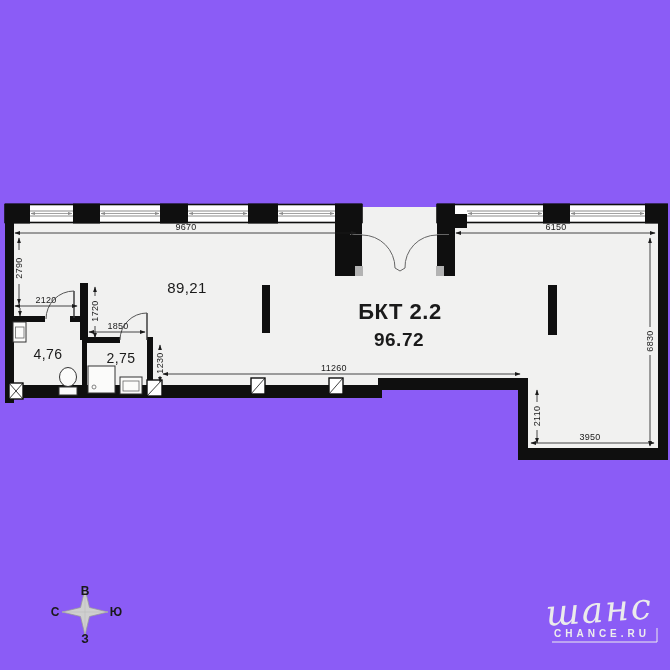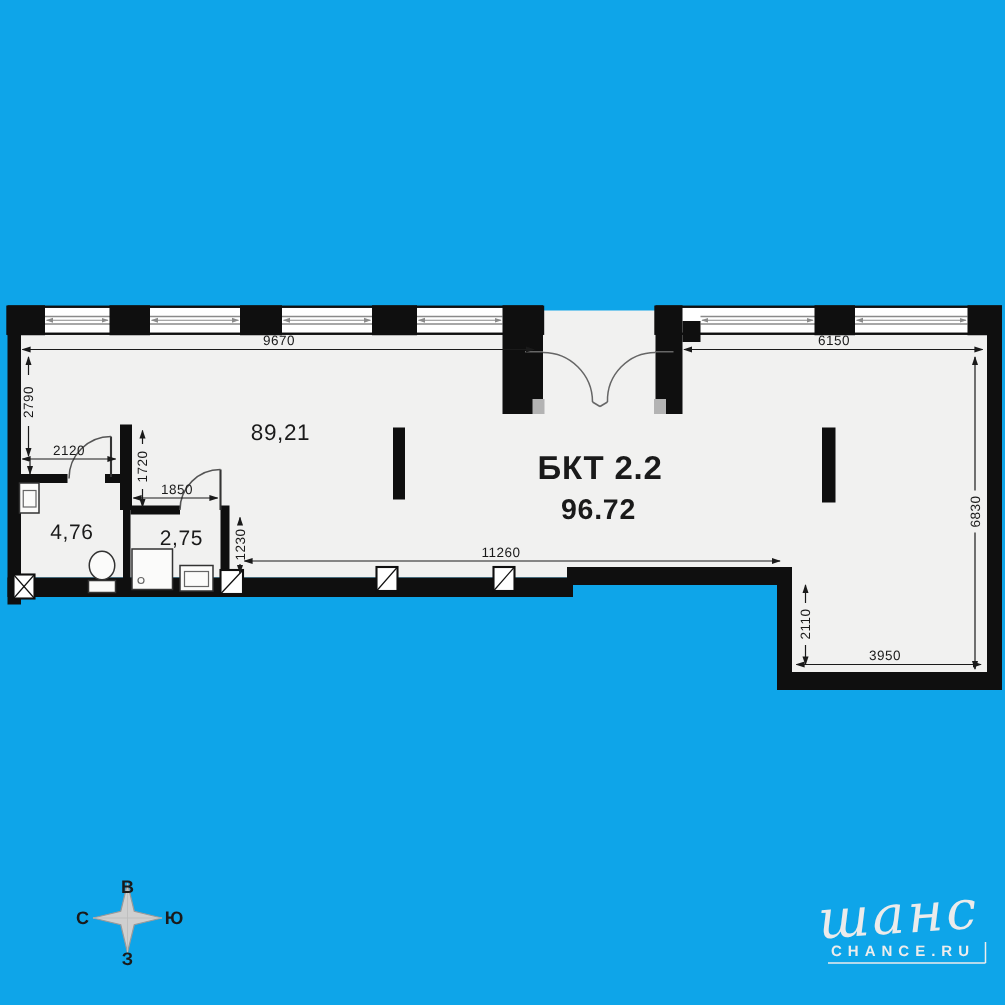--- a/index.html
+++ b/index.html
@@ -1,16 +1,16 @@
 <!DOCTYPE html>
 <html><head>
 <meta charset="utf-8">
 <style>
   html,body{margin:0;padding:0;background:#ffffff;}
-  .stage{position:relative;width:670px;height:670px;background:#0ea5e9;overflow:hidden;
+  .stage{position:relative;width:670px;height:670px;background:#8b5cf6;overflow:hidden;
          font-family:"Liberation Sans",sans-serif;}
   svg{display:block}
   text{font-family:"Liberation Sans",sans-serif;fill:#1a1a1a;}
   .dim{font-size:9px;letter-spacing:.3px;}
   .area{font-size:15px;font-weight:500;letter-spacing:.4px;}
   .area-small{font-size:14px;font-weight:500;letter-spacing:.4px;}
   .unit-name{font-size:22px;font-weight:700;letter-spacing:.5px;}
   .unit-area{font-size:19px;font-weight:700;letter-spacing:.5px;}
   .compass-letter{font-size:12px;font-weight:700;}
   .wm-logo{font-family:"DejaVu Serif",serif;font-style:italic;font-size:36px;fill:#ebebeb;letter-spacing:2px;}

